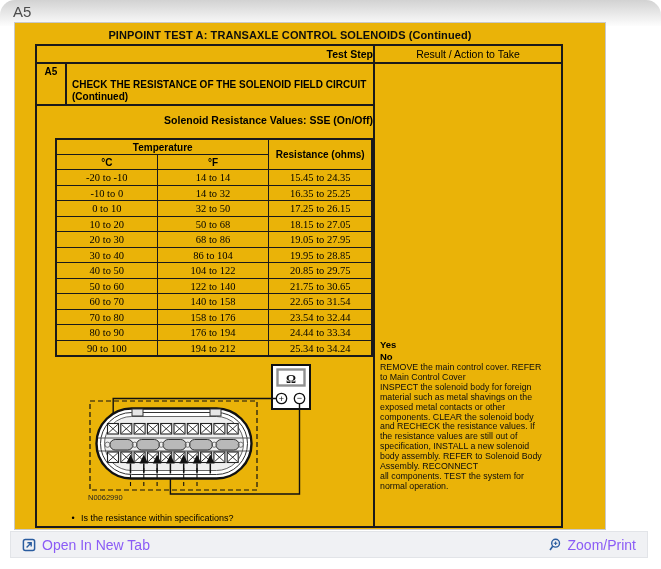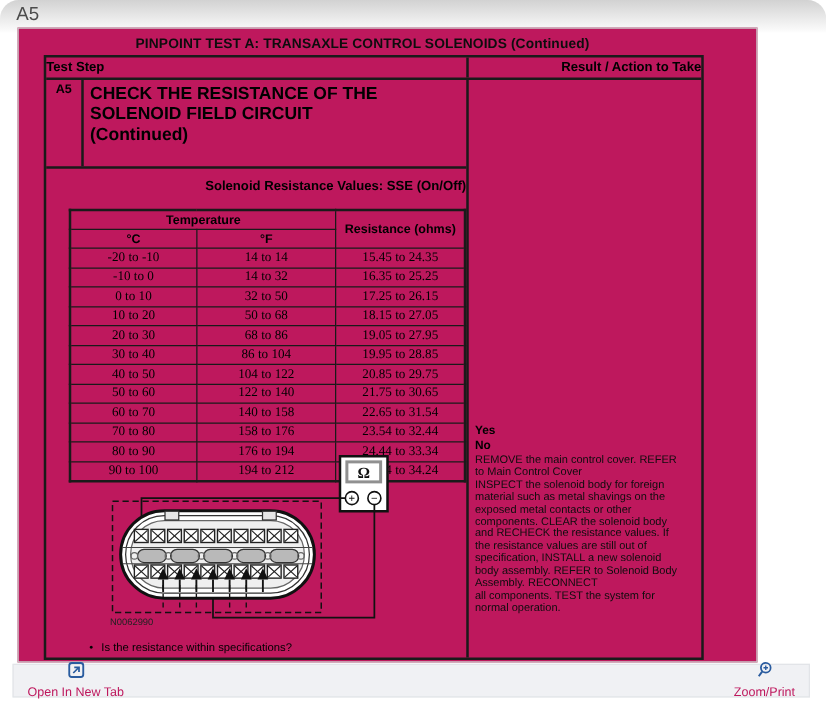--- a/index.html
+++ b/index.html
@@ -6,61 +6,61 @@
   body { width:661px; height:569px; background:#ffffff; font-family:"Liberation Sans", sans-serif; }
   .page { position:relative; width:661px; height:569px; overflow:hidden; background:#fff;border-radius:15px; }
 
   
   .topbar { position:absolute; left:0; top:0; width:661px; height:26px;
             background:linear-gradient(#d2d2d2, #fdfdfd); }
   .page-label { position:absolute; left:13px; top:3px; font-size:15px; color:#4c4c4c; }
 
   
   .doc-frame { position:absolute; left:14px; top:22px; width:592px; height:508px;
-               background:#be185d; border:1px solid #c9c9c9; box-sizing:border-box; }
+               background:#eab308; border:1px solid #c9c9c9; box-sizing:border-box; }
   .doc-title { position:absolute; left:0; right:40px; top:6px; text-align:center;
                font-weight:bold; font-size:11px; color:#0d0d0d; letter-spacing:0.1px; }
 
   .ptable { position:absolute; left:20px; top:21px; width:528px; height:484px;
             border:2px solid #1a1a1a; box-sizing:border-box; }
   .phead { display:flex; border-bottom:2px solid #1a1a1a; height:16px; }
   .phead-left { width:338px; border-right:2px solid #1a1a1a; box-sizing:border-box;
-                text-align:left; font-weight:bold; font-size:10.5px; line-height:16px; }
-  .phead-right { flex:1; text-align:right; font-weight:bold; font-size:10.5px; line-height:16px; }
+                text-align:right; font-weight:bold; font-size:10.5px; line-height:16px; }
+  .phead-right { flex:1; text-align:center; font-weight:normal; font-size:10.5px; line-height:16px; }
   .pbody { display:flex; height:462px; }
   .pleft { width:338px; border-right:2px solid #1a1a1a; box-sizing:border-box; position:relative; }
   .pright { flex:1; position:relative; padding:275px 6px 0 5px; box-sizing:border-box; }
 
   .steprow { display:flex; border-bottom:2px solid #1a1a1a; }
   .stepid { width:28px; border-right:2px solid #1a1a1a; font-weight:bold; font-size:10px;
             text-align:center; padding-top:2px; }
-  .stepdesc { flex:1; font-weight:bold; font-size:14px; line-height:1.17; padding:2px 4px 18px 5px;
-              white-space:pre-line; }
+  .stepdesc { flex:1; font-weight:bold; font-size:10px; line-height:1.17; padding:2px 4px 2px 5px;
+              white-space:pre-line;margin-top:13px; }
   .subtitle { margin:8px 0 12px 6px; font-weight:bold; font-size:10.5px;text-align:right; }
 
   table.rtable { border-collapse:collapse; margin:7px 0 0 18px; border:2px solid #1a1a1a; }
   table.rtable th, table.rtable td { border:1px solid #1a1a1a; }
   table.rtable th { font-size:10px; font-weight:bold; height:14px; padding:0 2px; }
   table.rtable td { font-family:"Liberation Serif", serif; font-size:10.5px; text-align:center;
                     height:14.5px; padding:0 2px; }
   .col-c { width:101px; } .col-f { width:113px; } .col-r { width:101px; }
 
   .diagram { position:absolute; left:18px; top:295px; }
   .question { position:absolute; left:28px; top:449px; font-weight:normal; font-size:9px; }
   .qbullet { display:inline-block; width:16px; text-align:center; }
 
   .res-label { font-weight:bold; font-size:9.5px; margin-bottom:1px; }
   .res-text { font-size:8.8px; line-height:9.9px; white-space:pre-line; margin-bottom:3px; color:#0d0d0d; }
 
   
   .toolbar { position:absolute; left:10px; top:531px; width:638px; height:27px;
              background:#f0f1f4; border:1px solid #e2e4e8; box-sizing:border-box;
              display:flex; align-items:center; justify-content:space-between; padding:0 11px; }
-  .tlink { display:flex; align-items:center; gap:6px; color:#be185d; font-size:10px;
-           text-decoration:none; cursor:pointer;flex-direction:column; }
+  .tlink { display:flex; align-items:center; gap:6px; color:#8b5cf6; font-size:14px;
+           text-decoration:none; cursor:pointer; }
   .tlink svg { display:block; }
 </style>
 </head>
 <body>
 
 <div class="page">
 
   <div class="topbar">
     <span class="page-label">A5</span>
   </div>

